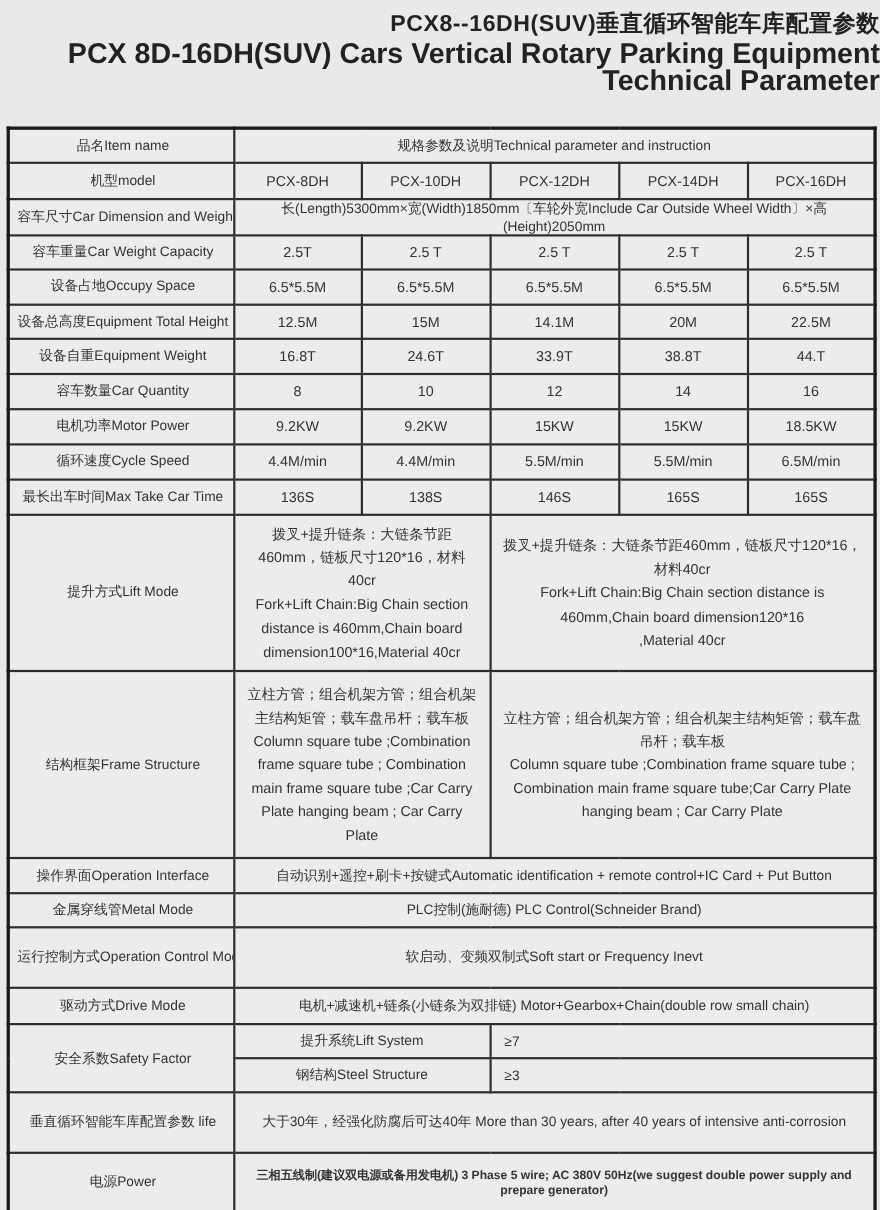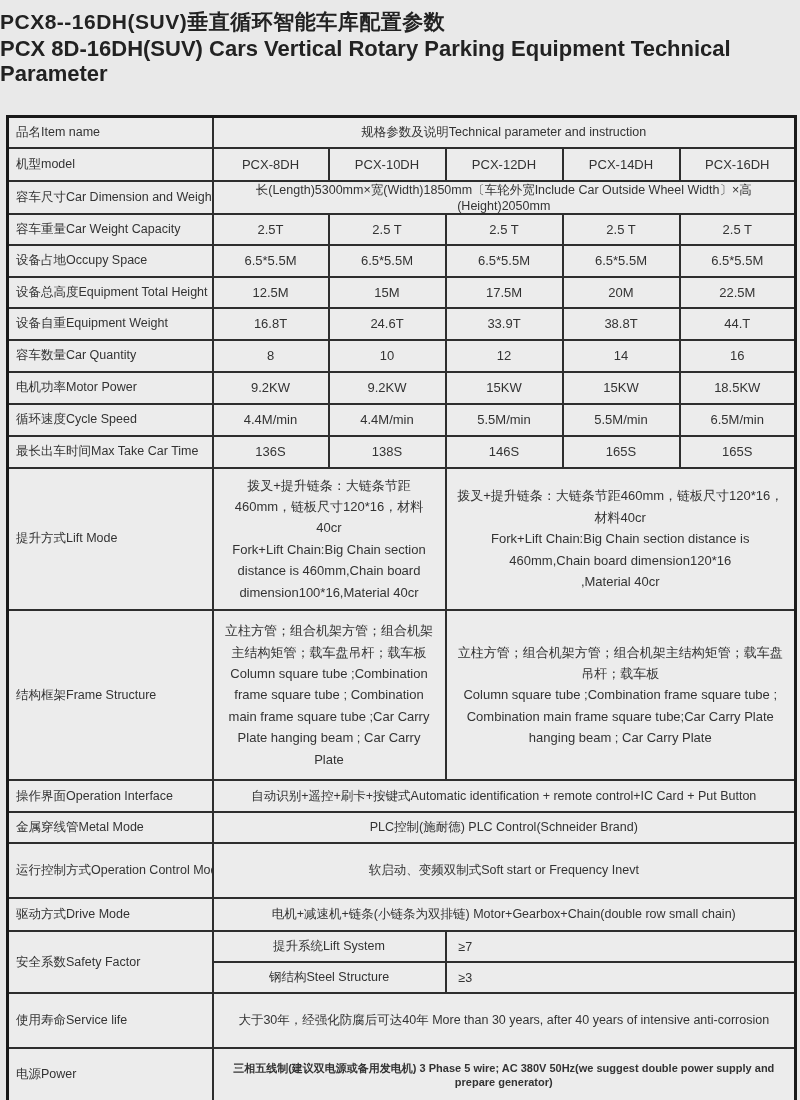--- a/index.html
+++ b/index.html
@@ -6,30 +6,30 @@
     margin: 0;
     padding: 0;
     width: 800px;
     height: 1100px;
     background: #e9e9e9;
     font-family: "Liberation Sans", "DejaVu Sans", sans-serif;
     color: #333;
     overflow: hidden;
   }
   .page { width: 800px; height: 1100px; position: relative; }
-  .title-block { padding-top: 9px; text-align: left; }
+  .title-block { padding-top: 9px; text-align: right; }
   .title-cn {
     font-size: 21px;
     font-weight: bold;
     color: #222;
     letter-spacing: 0.5px;
     line-height: 26px;
   }
   .title-en {
-    font-size: 22px;
+    font-size: 26px;
     font-weight: bold;
     color: #222;
     line-height: 25px;
     margin-top: 1px;
   }
   table.spec {
     border-collapse: collapse;
     table-layout: fixed;
     width: 788px;
     margin: 29px 6px 0 6px;
@@ -37,21 +37,21 @@
     background: #ececec;
   }
   td {
     border: 2px solid #2e2e2e;
     font-size: 13px;
     color: #333;
     overflow: hidden;
     vertical-align: middle;
   }
   td.label {
-    text-align: left;
+    text-align: center;
     padding: 0 4px 0 7px;
     font-size: 12.5px;
     white-space: nowrap;
   }
   td.val { text-align: center; padding: 0 20px; }
   td.wide { text-align: center; padding: 0 4px; font-size: 12.5px; }
   td.text {
     text-align: center;
     padding: 6px 10px;
     font-size: 13px;
@@ -126,21 +126,21 @@
       <td class="val">6.5*5.5M</td>
       <td class="val">6.5*5.5M</td>
       <td class="val">6.5*5.5M</td>
       <td class="val">6.5*5.5M</td>
     </tr>
 
     <tr class="h31">
       <td class="label">设备总高度Equipment Total Height</td>
       <td class="val">12.5M</td>
       <td class="val">15M</td>
-      <td class="val">17.5M</td>
+      <td class="val">14.1M</td>
       <td class="val">20M</td>
       <td class="val">22.5M</td>
     </tr>
 
     <tr class="h32">
       <td class="label">设备自重Equipment Weight</td>
       <td class="val">16.8T</td>
       <td class="val">24.6T</td>
       <td class="val">33.9T</td>
       <td class="val">38.8T</td>
@@ -225,21 +225,21 @@
       <td class="label" rowspan="2">安全系数Safety Factor</td>
       <td class="subname" colspan="2">提升系统Lift System</td>
       <td class="subval" colspan="3">≥7</td>
     </tr>
     <tr class="h31">
       <td class="subname" colspan="2">钢结构Steel Structure</td>
       <td class="subval" colspan="3">≥3</td>
     </tr>
 
     <tr class="service">
-      <td class="label">使用寿命Service life</td>
+      <td class="label">垂直循环智能车库配置参数 life</td>
       <td class="wide" colspan="5">大于30年，经强化防腐后可达40年  More than 30 years, after 40 years of intensive anti-corrosion</td>
     </tr>
 
     <tr class="power">
       <td class="label">电源Power</td>
       <td class="power-val" colspan="5">三相五线制(建议双电源或备用发电机)   3 Phase 5 wire; AC 380V 50Hz(we suggest double power supply and prepare generator)</td>
     </tr>
 
     <tr class="wire">
       <td class="label">线路安装Wire Installation</td>

